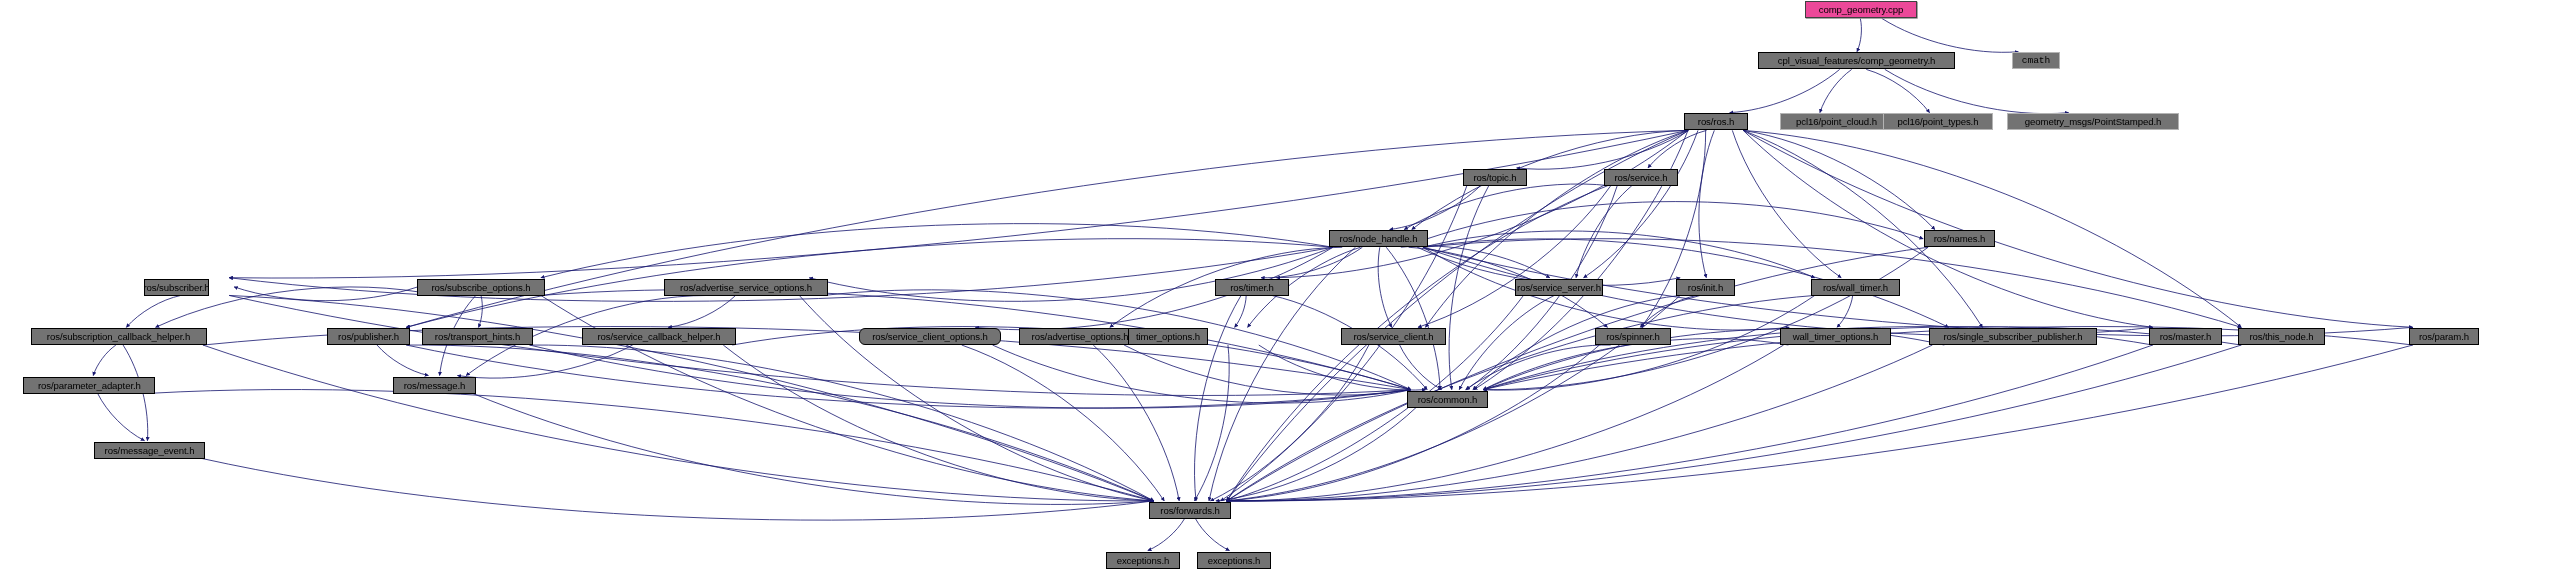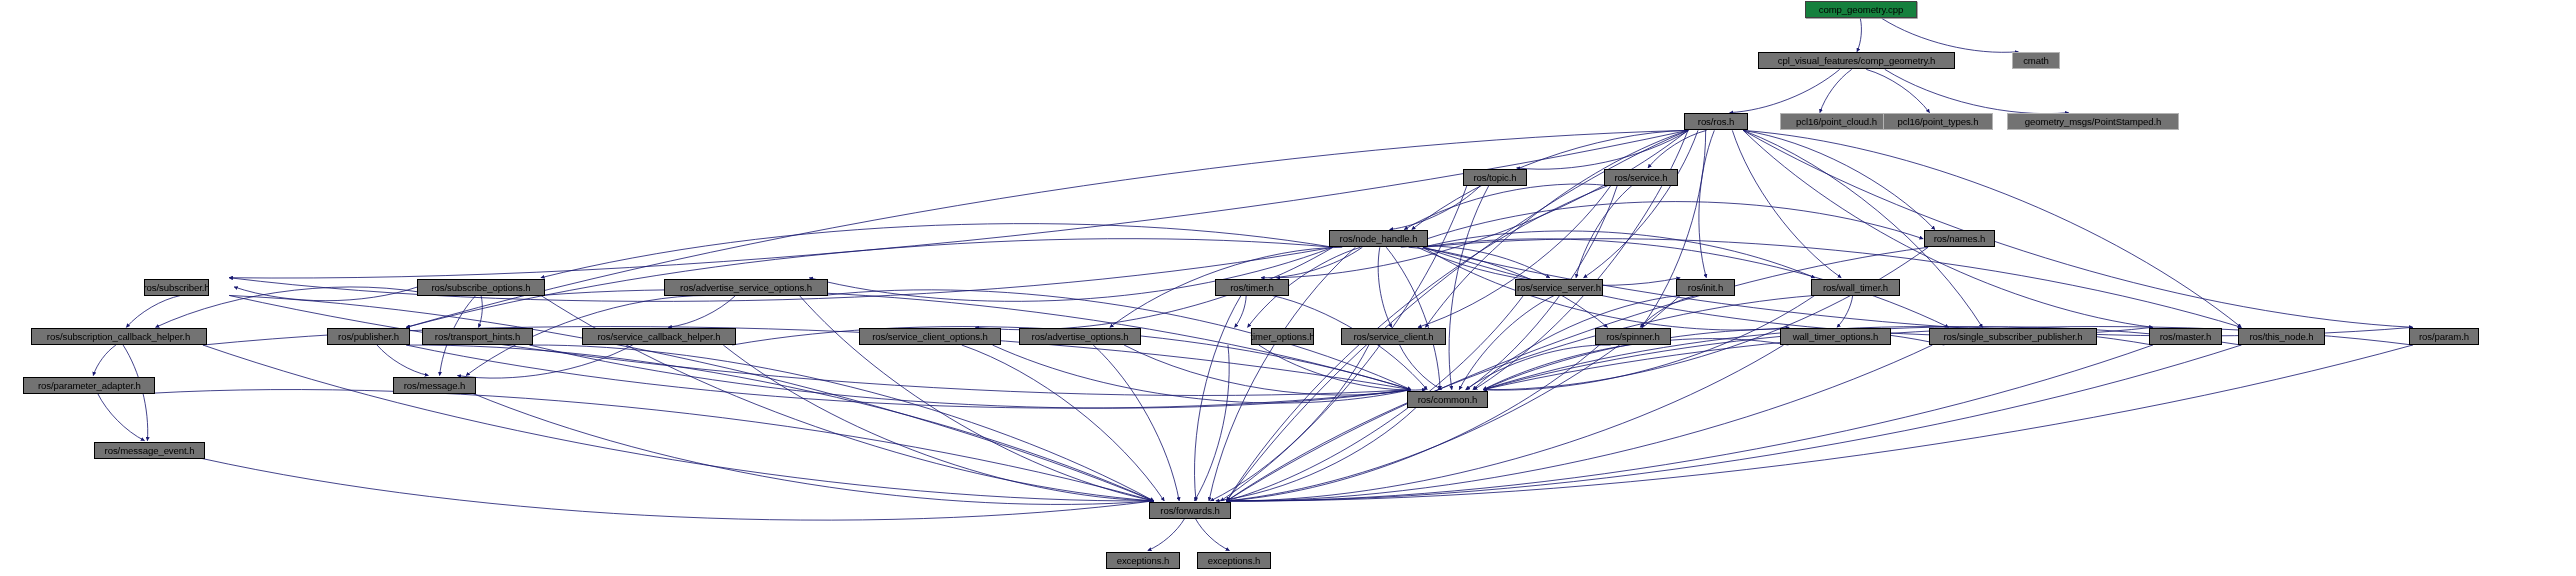--- a/index.html
+++ b/index.html
@@ -22,21 +22,21 @@
     line-height:1;
     display:flex;
     align-items:center;
     justify-content:center;
     white-space:nowrap;
     height:17px;
     z-index:5;
     letter-spacing:-0.1px;
   }
   .node.root{
-    background:#15803d;
+    background:#ec4899;
     border:0.7px solid #404040;
     box-shadow:0.7px 0.7px 0 #808080;
   }
   .node.ext{
     border:0.7px solid #b4b4b4;
   }
   .node.sys{
     border:0.7px solid #000000;
   }
   .node span{pointer-events:none;}
@@ -171,21 +171,21 @@
         <path d="M1670.52,732 C1659.459,750.687 1638.711,768.687 1618.65,777" stroke="#191970" stroke-width="1.15" fill="none" marker-end="url(#arrow)"></path>
         <path d="M1685.88,732 C1695.771,750.297 1714.959,768.297 1733.85,777" stroke="#191970" stroke-width="1.15" fill="none" marker-end="url(#arrow)"></path>
       </g>
   </svg>
 <div class="node root" style="left: 1805px; top: 1.4px; width: 112px;">
       <span>comp_geometry.cpp</span>
     </div>
     <div class="node sys" style="left: 1758px; top: 52px; width: 197px;">
       <span>cpl_visual_features/comp_geometry.h</span>
     </div>
-    <div class="node ext" style="left: 2012px; top: 52px; width: 48px;">
+    <div class="node ext" style="left: 2012px; top: 52px; width: 48px; font-family: Liberation Mono, monospace;">
       <span>cmath</span>
     </div>
     <div class="node sys" style="left: 1684px; top: 113px; width: 64px;">
       <span>ros/ros.h</span>
     </div>
     <div class="node ext" style="left: 1760px; top: 113px; width: 113px; margin-left: 20px;">
       <span>pcl16/point_cloud.h</span>
     </div>
     <div class="node ext" style="left: 1883px; top: 113px; width: 110px;">
       <span>pcl16/point_types.h</span>
@@ -231,27 +231,27 @@
     </div>
     <div class="node sys" style="left: 327px; top: 328px; width: 83px;">
       <span>ros/publisher.h</span>
     </div>
     <div class="node sys" style="left: 422px; top: 328px; width: 111px;">
       <span>ros/transport_hints.h</span>
     </div>
     <div class="node sys" style="left: 582px; top: 328px; width: 154px;">
       <span>ros/service_callback_helper.h</span>
     </div>
-    <div class="node sys" style="left: 859px; top: 328px; width: 142px;">
+    <div class="node sys" style="left: 859px; top: 328px; width: 142px; border-radius: 6px;">
       <span>ros/service_client_options.h</span>
     </div>
     <div class="node sys" style="left: 1019px; top: 328px; width: 122px;">
       <span>ros/advertise_options.h</span>
     </div>
-    <div class="node sys" style="left: 1251px; top: 328px; width: 63px; text-align: center;">
+    <div class="node sys" style="left: 1128px; top: 328px; width: 80px; text-align: center;">
       <span>timer_options.h</span>
     </div>
     <div class="node sys" style="left: 1341px; top: 328px; width: 105px;">
       <span>ros/service_client.h</span>
     </div>
     <div class="node sys" style="left: 1595px; top: 328px; width: 76px;">
       <span>ros/spinner.h</span>
     </div>
     <div class="node sys" style="left: 1780px; top: 328px; width: 111px;">
       <span>wall_timer_options.h</span>

